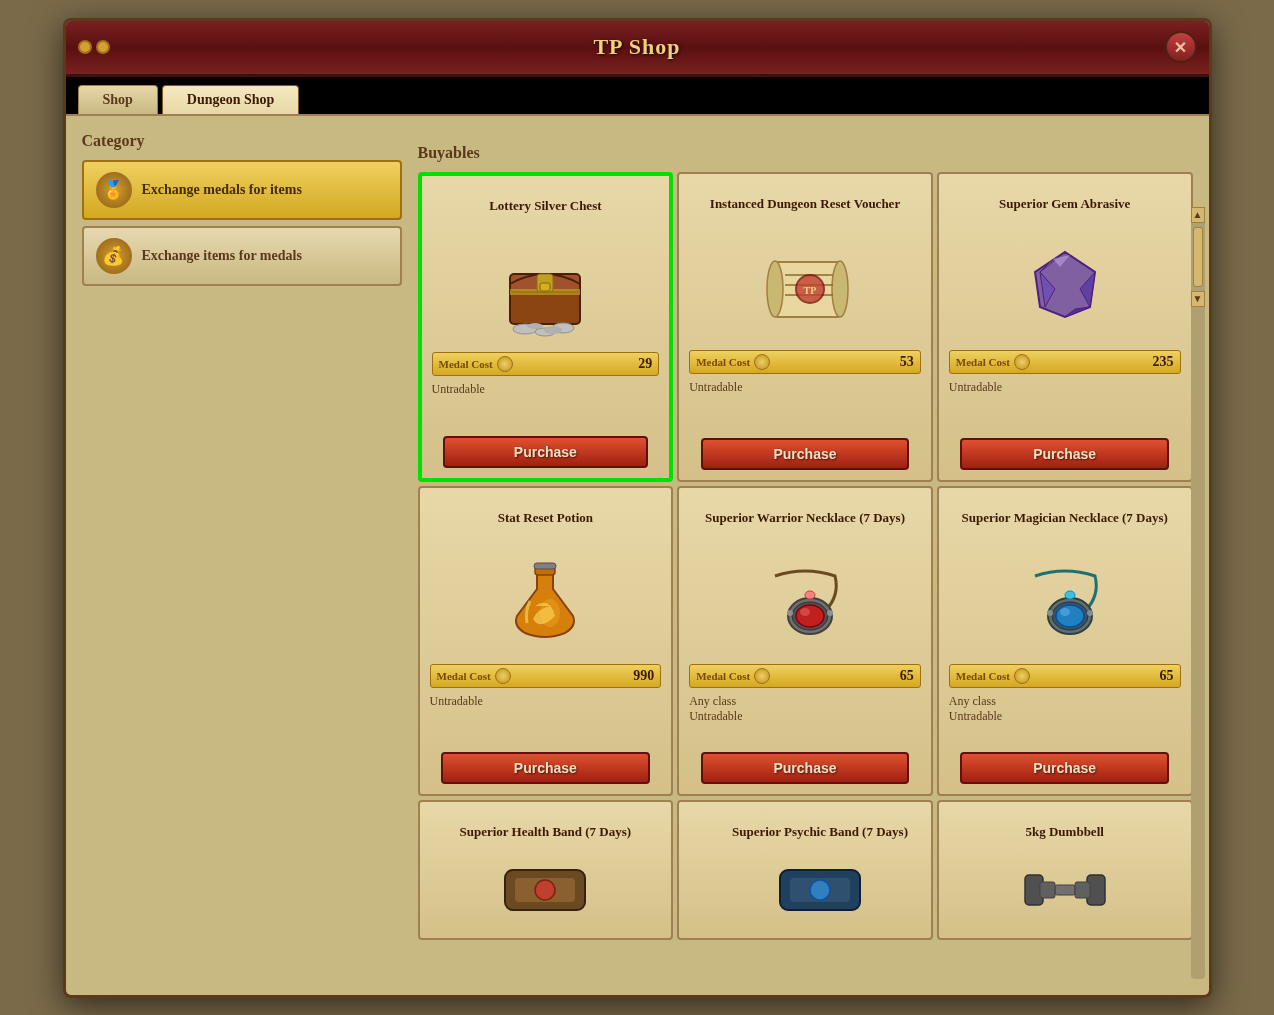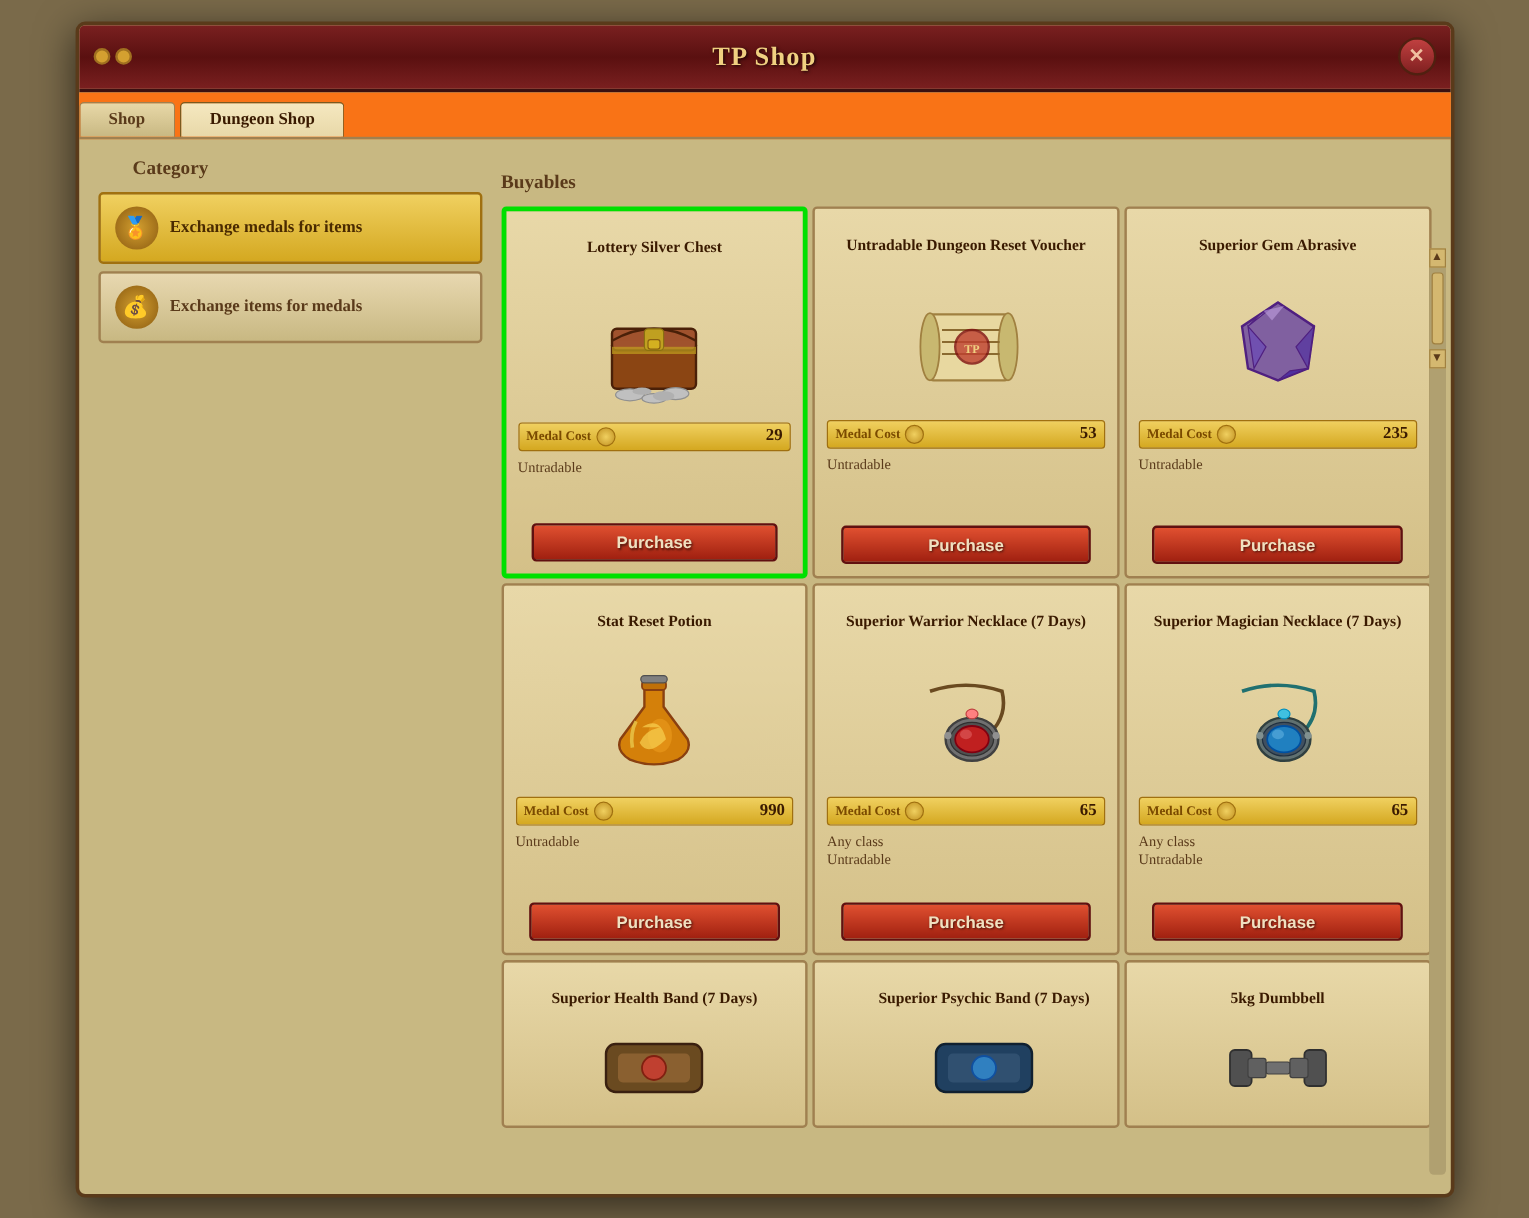--- a/index.html
+++ b/index.html
@@ -68,23 +68,23 @@
       display: flex;
       align-items: center;
       justify-content: center;
       cursor: pointer;
       color: #f0c0a0;
       font-size: 16px;
       font-weight: bold;
     }
 
     .tabs-bar {
-      background: #f97316;
+      background: #000000;
       border-bottom: 2px solid #a08050;
-      padding: 8px 0 0;
+      padding: 8px 12px 0;
       display: flex;
       gap: 4px;
     }
 
     .tab {
       padding: 6px 24px;
       font-size: 14px;
       font-weight: bold;
       cursor: pointer;
       border-radius: 4px 4px 0 0;
@@ -113,21 +113,20 @@
     .sidebar {
       width: 320px;
       flex-shrink: 0;
     }
 
     .sidebar-title {
       font-size: 16px;
       font-weight: bold;
       color: #5a3a1a;
       margin-bottom: 10px;
-      margin-left: 29px;
     }
 
     .category-item {
       display: flex;
       align-items: center;
       gap: 10px;
       padding: 10px 12px;
       border-radius: 4px;
       cursor: pointer;
       margin-bottom: 6px;
@@ -379,21 +378,21 @@
               <span>Medal Cost</span>
               <span class="medal-icon"></span>
             </span>
             <span style="font-size:14px; color:#3a1a00; font-weight:bold;">29</span>
           </div>
           <div class="item-desc">Untradable</div>
           <button class="purchase-btn">Purchase</button>
         </div>
 
         <div class="item-card">
-          <div class="item-name">Untradable Dungeon Reset Voucher</div>
+          <div class="item-name">Instanced Dungeon Reset Voucher</div>
           <div class="item-image">
             <svg class="scroll-svg" viewBox="0 0 100 100" xmlns="http://www.w3.org/2000/svg">
 
               <rect x="20" y="25" width="65" height="55" rx="3" fill="#e8d8a0" stroke="#a08040" stroke-width="2"></rect>
 
               <ellipse cx="20" cy="52" rx="8" ry="28" fill="#c8b870" stroke="#a08040" stroke-width="1.5"></ellipse>
               <ellipse cx="85" cy="52" rx="8" ry="28" fill="#c8b870" stroke="#a08040" stroke-width="1.5"></ellipse>
 
               <line x1="30" y1="38" x2="78" y2="38" stroke="#8a6a30" stroke-width="1.5"></line>
               <line x1="30" y1="48" x2="78" y2="48" stroke="#8a6a30" stroke-width="1.5"></line>

